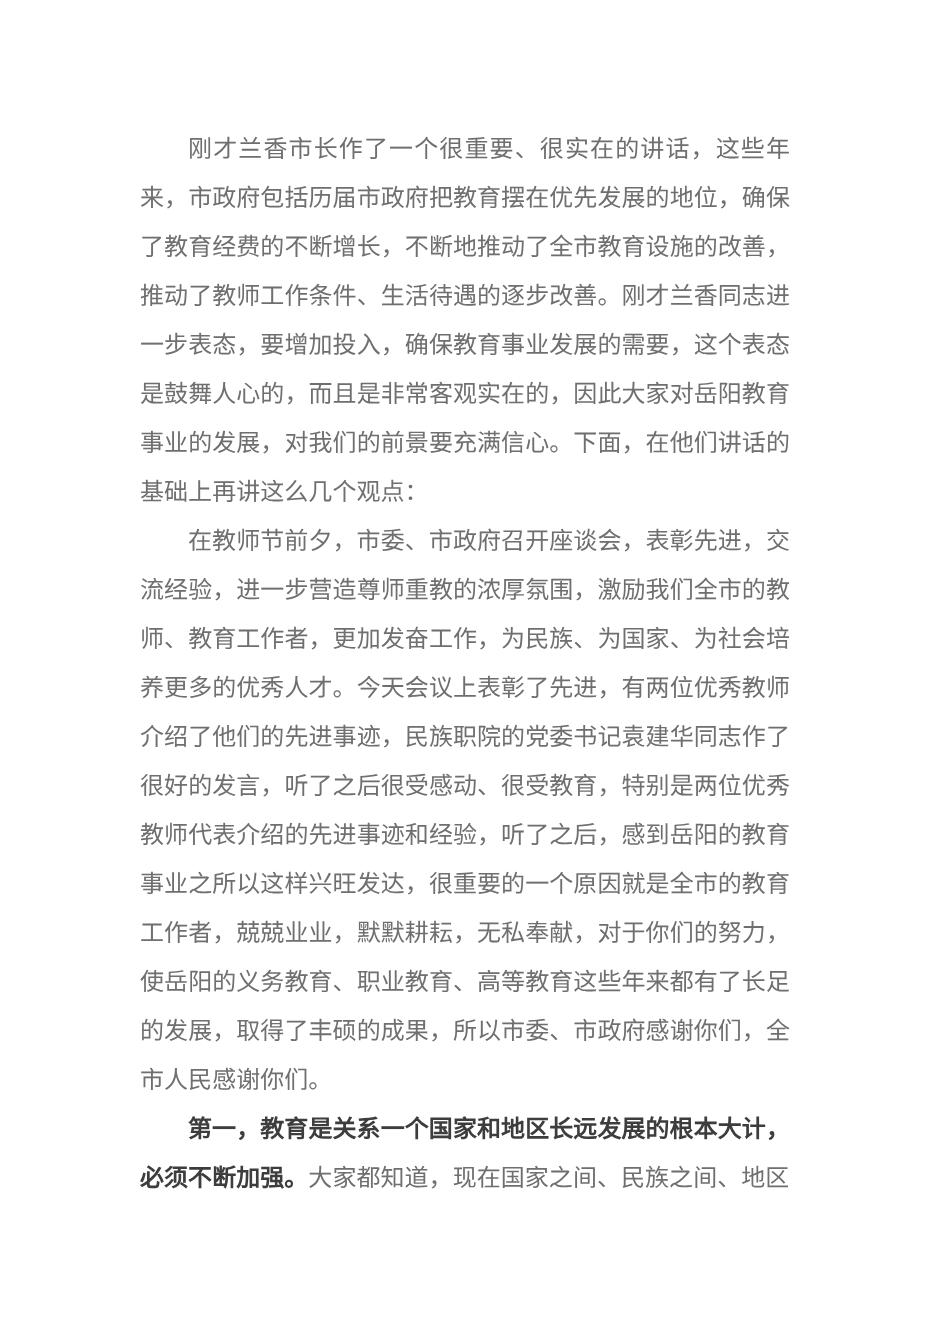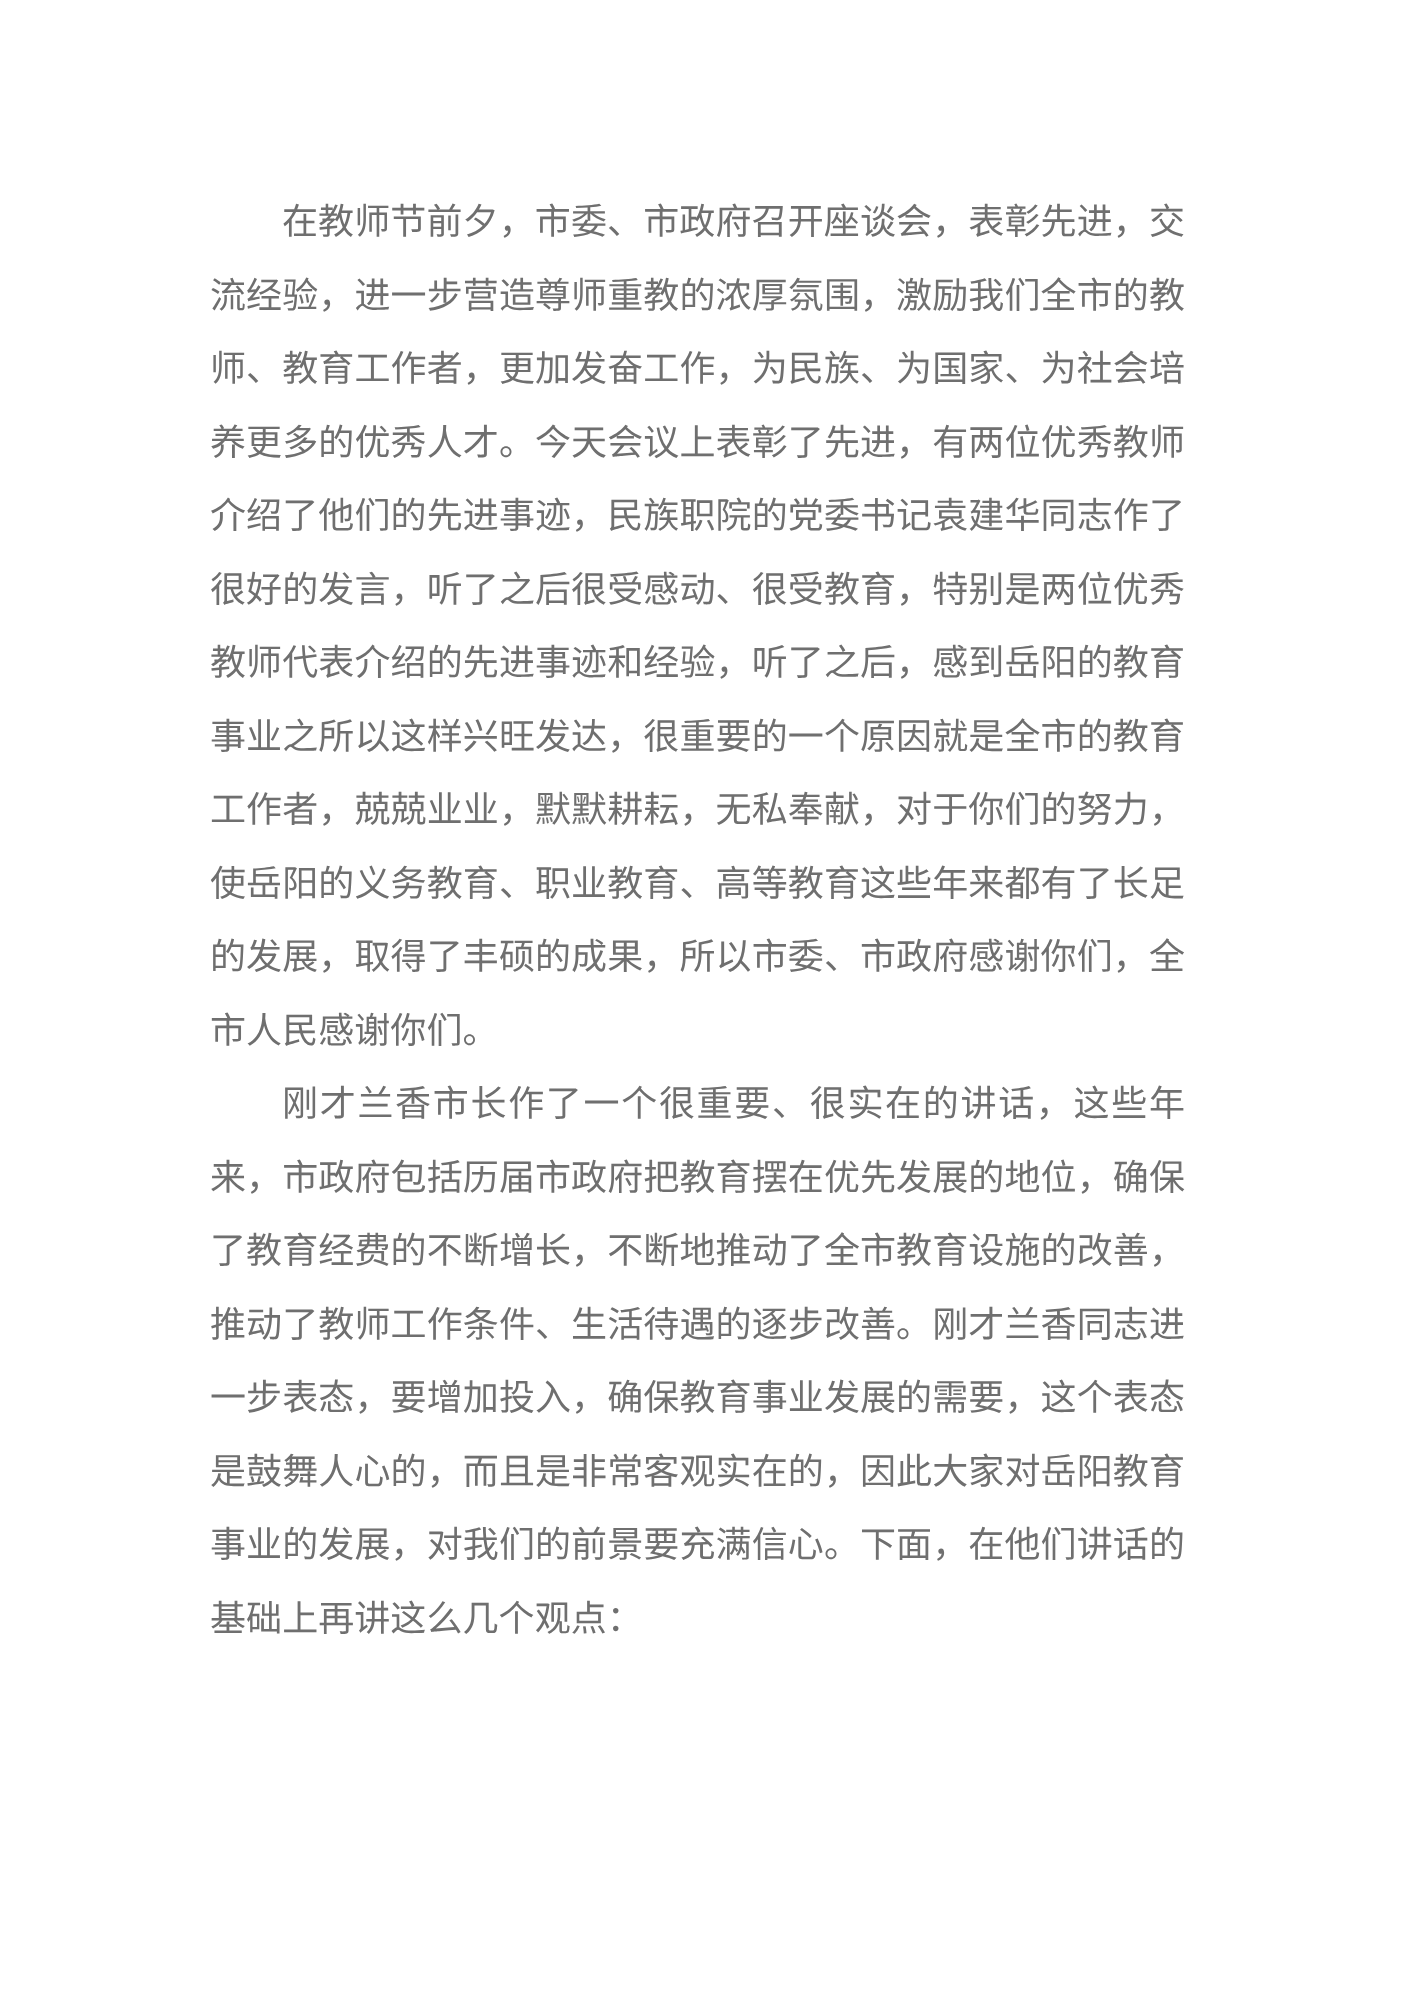--- a/index.html
+++ b/index.html
@@ -43,16 +43,17 @@
   .doc-body p .lead-bold {
     font-weight: bold;
     color: var(--emphasis-text);
   }
 </style>
 </head>
 <body>
 
 <div class="page">
   <div class="doc-body">
+    <p>刚才兰香市长作了一个很重要、很实在的讲话，这些年来，市政府包括历届市政府把教育摆在优先发展的地位，确保了教育经费的不断增长，不断地推动了全市教育设施的改善，推动了教师工作条件、生活待遇的逐步改善。刚才兰香同志进一步表态，要增加投入，确保教育事业发展的需要，这个表态是鼓舞人心的，而且是非常客观实在的，因此大家对岳阳教育事业的发展，对我们的前景要充满信心。下面，在他们讲话的基础上再讲这么几个观点：</p>
     <p>在教师节前夕，市委、市政府召开座谈会，表彰先进，交流经验，进一步营造尊师重教的浓厚氛围，激励我们全市的教师、教育工作者，更加发奋工作，为民族、为国家、为社会培养更多的优秀人才。今天会议上表彰了先进，有两位优秀教师介绍了他们的先进事迹，民族职院的党委书记袁建华同志作了很好的发言，听了之后很受感动、很受教育，特别是两位优秀教师代表介绍的先进事迹和经验，听了之后，感到岳阳的教育事业之所以这样兴旺发达，很重要的一个原因就是全市的教育工作者，兢兢业业，默默耕耘，无私奉献，对于你们的努力，使岳阳的义务教育、职业教育、高等教育这些年来都有了长足的发展，取得了丰硕的成果，所以市委、市政府感谢你们，全市人民感谢你们。</p>
-    <p>刚才兰香市长作了一个很重要、很实在的讲话，这些年来，市政府包括历届市政府把教育摆在优先发展的地位，确保了教育经费的不断增长，不断地推动了全市教育设施的改善，推动了教师工作条件、生活待遇的逐步改善。刚才兰香同志进一步表态，要增加投入，确保教育事业发展的需要，这个表态是鼓舞人心的，而且是非常客观实在的，因此大家对岳阳教育事业的发展，对我们的前景要充满信心。下面，在他们讲话的基础上再讲这么几个观点：</p>
+    <p><span class="lead-bold">第一，教育是关系一个国家和地区长远发展的根本大计，必须不断加强。</span><span>大家都知道，现在国家之间、民族之间、地区</span></p>
   </div>
 </div>
 
 </body></html>

